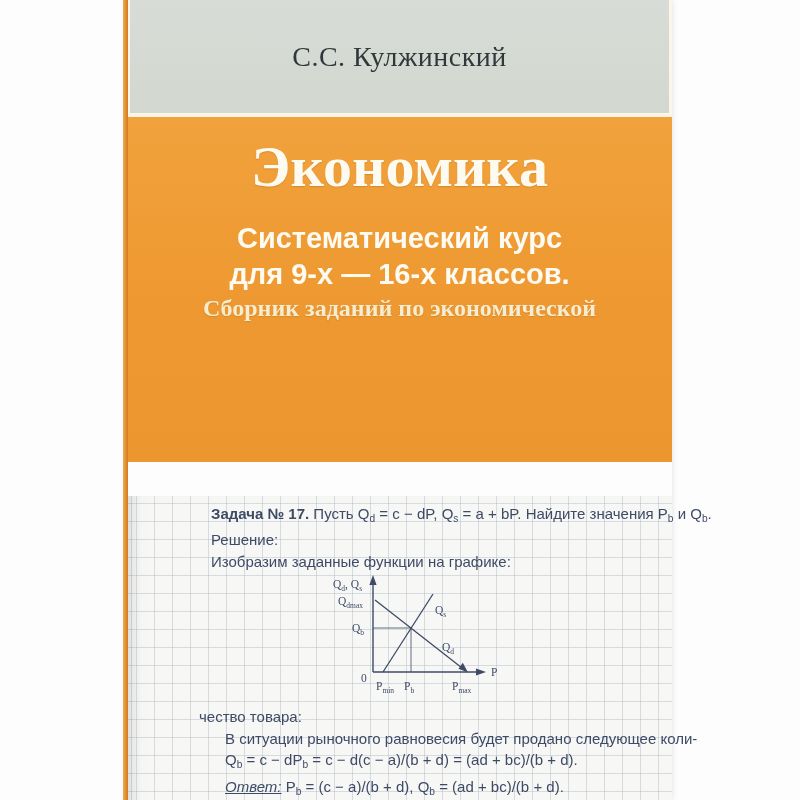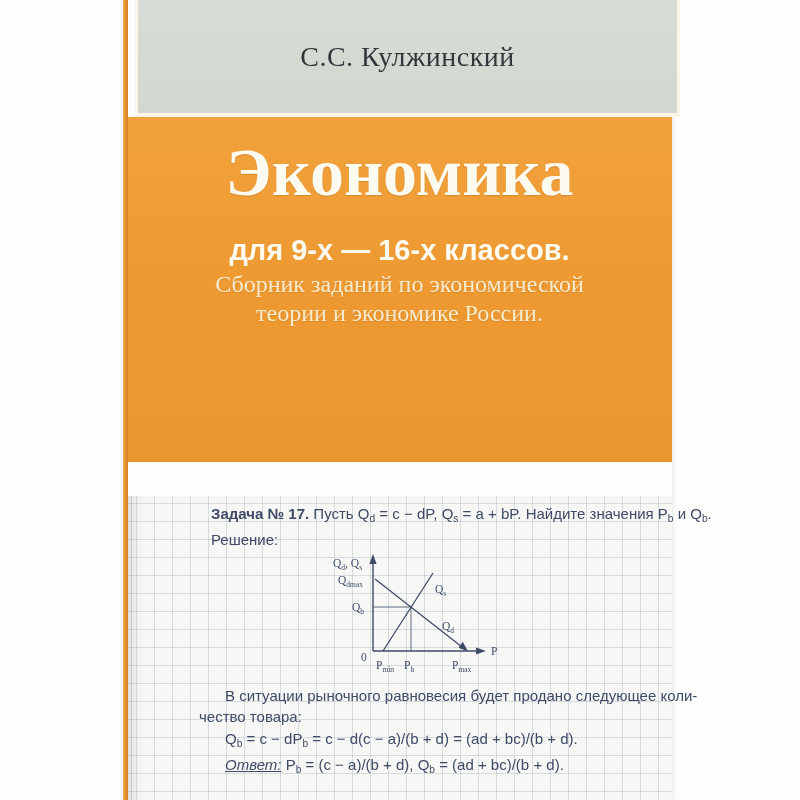--- a/index.html
+++ b/index.html
@@ -12,56 +12,56 @@
     position:absolute;left:127px;top:0;width:545px;height:800px;
     box-shadow:0 0 6px rgba(0,0,0,.12);
   }
   .edge-strip{
     position:absolute;left:-4px;top:0;width:5px;height:100%;
     background:linear-gradient(90deg,#f2a94e,#cf7c1d);
     z-index:5;
   }
   
   .band-gray{
-    position:absolute;left:8px;top:0;width:100%;height:117px;
+    position:absolute;left:0;top:0;width:100%;height:117px;
     background:linear-gradient(180deg,#d8dcd6,#d2d7d0);
     border-left:3px solid #fbf6e9;border-right:3px solid #fbf6e9;border-bottom:4px solid #fbf6e9;
     box-sizing:border-box;
     display:flex;align-items:center;justify-content:center;
   }
   .author{
     font-family:"Liberation Serif",serif;
     font-size:28px;color:#31383b;letter-spacing:.5px;
   }
   
   .band-orange{
     position:absolute;left:0;top:117px;width:100%;height:345px;
     background:linear-gradient(180deg,#f1a23c 0%,#ee9831 55%,#ec9630 100%);
     text-align:center;box-sizing:border-box;
   }
   .title{
     margin-top:16px;
     font-family:"Liberation Serif",serif;font-weight:700;
-    font-size:68px;color:#fdfaf0;
+    font-size:58px;color:#fdfaf0;
     text-shadow:0 1px 1px rgba(170,100,10,.35);
   }
   .subtitle{
     margin-top:20px;
     font-family:"Liberation Sans",sans-serif;font-weight:700;
     font-size:29px;line-height:36px;color:#fdfbf2;
   }
   .volume{
     margin-top:30px;
     font-family:"Liberation Serif",serif;font-weight:700;
     font-size:31px;color:#f7edd2;
     text-shadow:0 1px 1px rgba(170,100,10,.3);
   }
   .volume-subtitle{
     margin-top:2px;
-    font-family:"Liberation Serif",serif;font-weight:400;
+    font-family:"Liberation Serif",serif;font-weight:700;
     font-size:24px;line-height:29px;color:#f6ecd0;
     text-shadow:0 1px 1px rgba(170,100,10,.3);
   }
   
   .paper{
     position:absolute;left:0;top:462px;width:100%;height:338px;
     box-sizing:border-box;
     background-color:#f7f8f5;
     background-image:
       repeating-linear-gradient(to right, rgba(173,184,196,.45) 0 1px, transparent 1px 18px),
@@ -85,31 +85,32 @@
 <div class="book">
   <div class="edge-strip"></div>
 
   <div class="band-gray">
     <div class="author">С.С. Кулжинский</div>
   </div>
 
   <div class="band-orange">
     <div class="title">Экономика</div>
     <div class="subtitle">
+      <div>Систематический курс</div>
       <div>для 9-х — 16-х классов.</div>
     </div>
     <div class="volume-subtitle">
       <div>Сборник заданий по экономической</div>
-      <div>теории и экономике России.</div>
     </div>
   </div>
 
   <div class="paper">
     <div class="pline"><span style="font-weight: 700;">Задача № 17.</span><span> Пусть Q</span><span class="sub">d</span><span> = c − dP, Q</span><span class="sub">s</span><span> = a + bP. Найдите значения P</span><span class="sub">b</span><span> и Q</span><span class="sub">b</span><span>.</span></div>
     <div class="pline"><span style="">Решение:</span></div>
+    <div class="pline"><span>Изобразим заданные функции на графике:</span></div>
 
     <div class="graph-wrap">
       <svg width="212" height="132" viewBox="0 0 212 132">
 
         <line x1="58" y1="100" x2="58" y2="10" stroke="#3e4a66" stroke-width="1.4"></line>
         <polygon points="58,3 54.4,13 61.6,13" fill="#3e4a66"></polygon>
         <line x1="58" y1="100" x2="164" y2="100" stroke="#3e4a66" stroke-width="1.4"></line>
         <polygon points="171,100 161,96.4 161,103.6" fill="#3e4a66"></polygon>
 
         <line x1="58" y1="56" x2="96" y2="56" stroke="#3e4a66" stroke-width="0.8"></line>
@@ -126,18 +127,18 @@
         <text x="46" y="110">0</text>
         <text x="120" y="42"><tspan>Q</tspan><tspan class="ss" dy="3">s</tspan></text>
         <text x="127" y="79"><tspan>Q</tspan><tspan class="ss" dy="3">d</tspan></text>
         <text x="176" y="104">P</text>
         <text x="61" y="118"><tspan>P</tspan><tspan class="ss" dy="3">min</tspan></text>
         <text x="89" y="118"><tspan>P</tspan><tspan class="ss" dy="3">b</tspan></text>
         <text x="137" y="118"><tspan>P</tspan><tspan class="ss" dy="3">max</tspan></text>
       </svg>
     </div>
 
+    <div class="pline" style="margin-left:-12px;"><span>чество товара:</span></div>
     <div class="pline ind"><span>В ситуации рыночного равновесия будет продано следующее коли-</span></div>
-    <div class="pline" style="margin-left:-12px;"><span>чество товара:</span></div>
     <div class="pline ind"><span>Q</span><span class="sub">b</span><span> = c − dP</span><span class="sub">b</span><span> = c − d(c − a)/(b + d) = (ad + bc)/(b + d).</span></div>
     <div class="pline ind"><span style="font-style: italic; text-decoration: underline;">Ответ:</span><span> P</span><span class="sub">b</span><span> = (c − a)/(b + d), Q</span><span class="sub">b</span><span> = (ad + bc)/(b + d).</span></div>
   </div>
 </div>
 
 </body></html>

